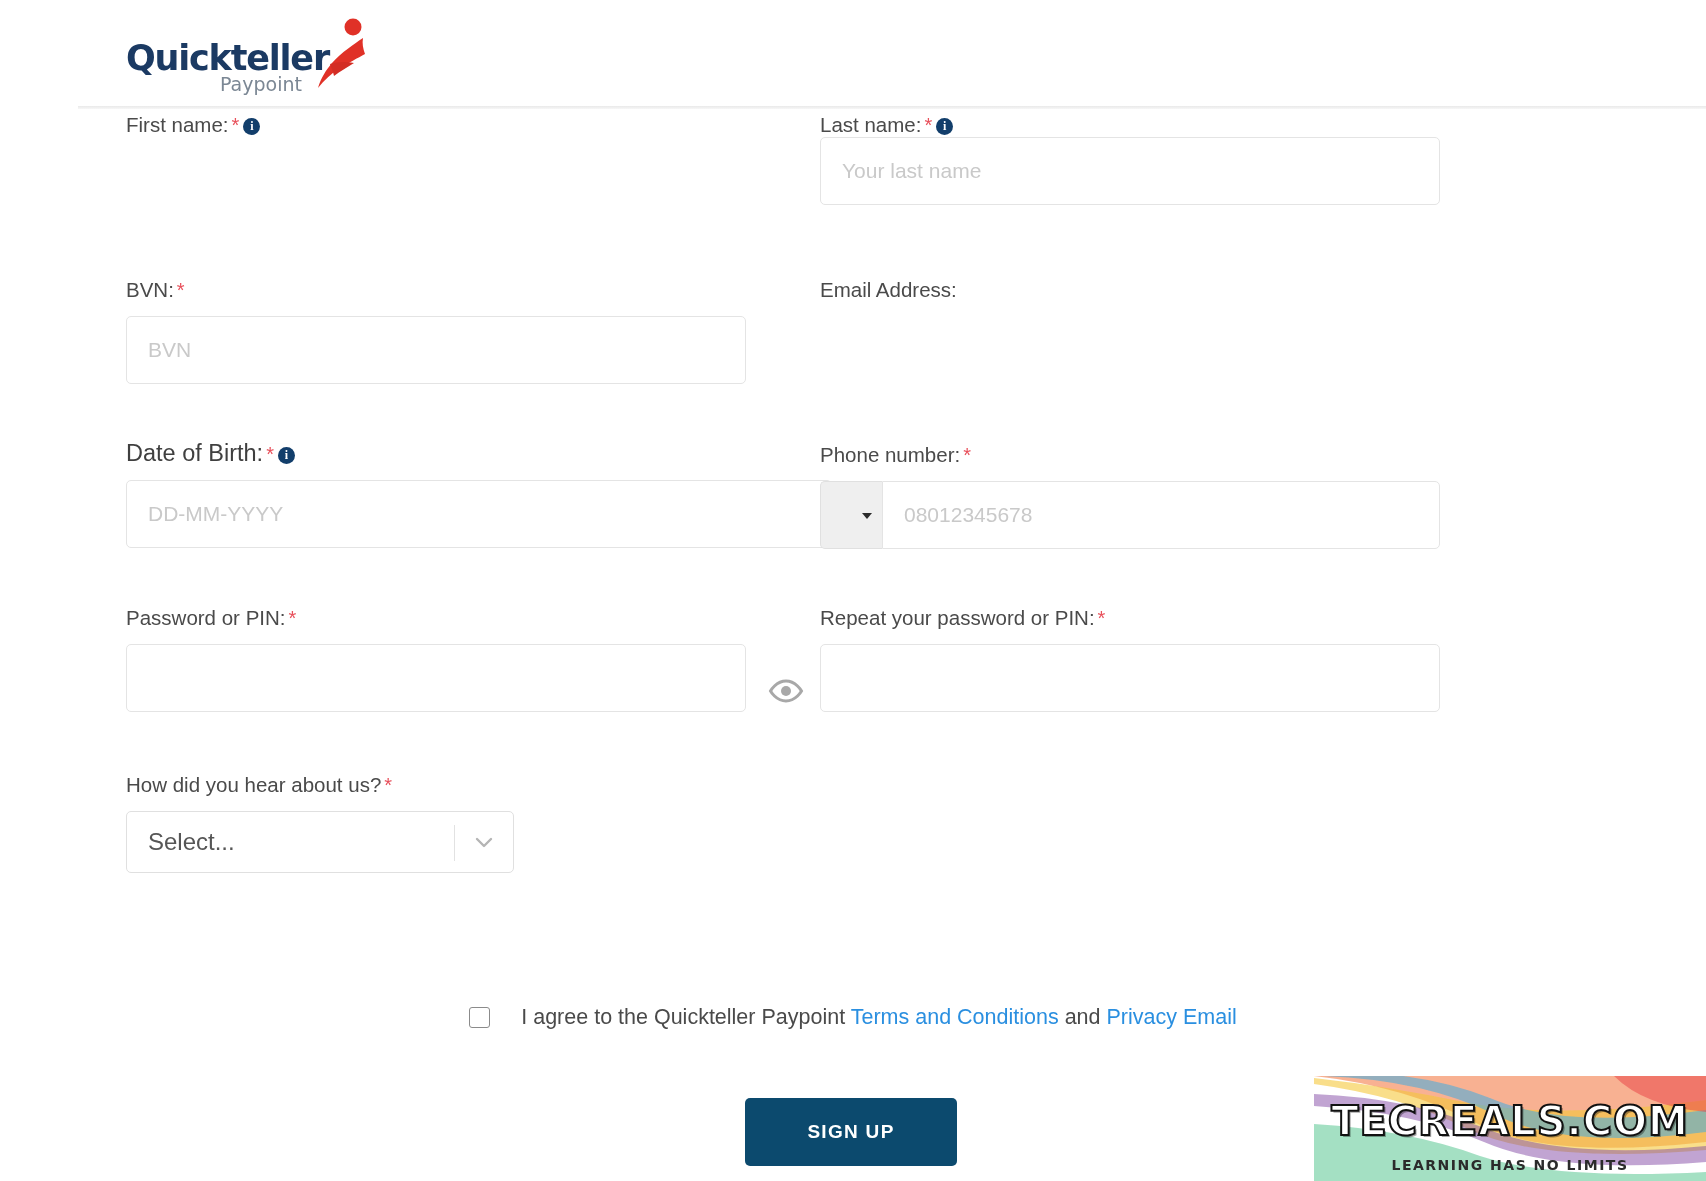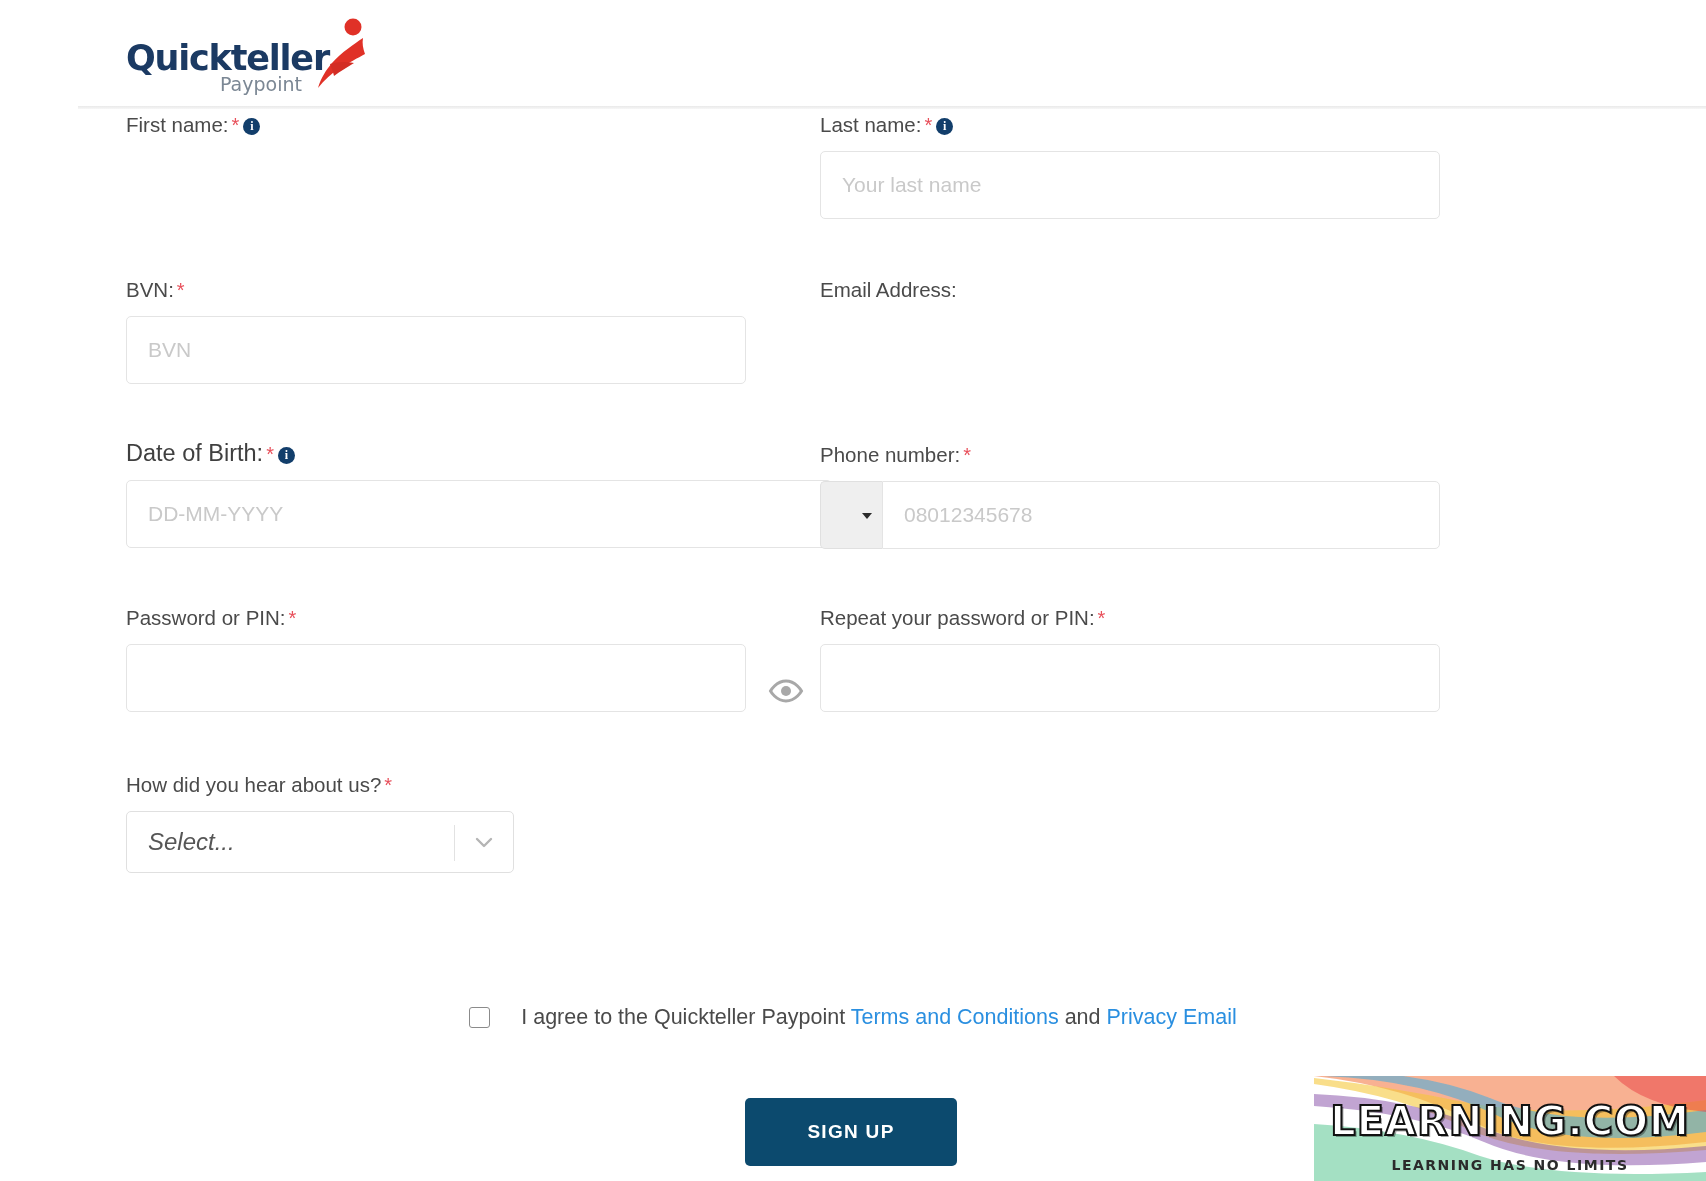--- a/index.html
+++ b/index.html
@@ -89,21 +89,21 @@
   }
 
   
   .select-box {
     position: relative; width: 388px; height: 62px;
     border: 1px solid #e0e0e0; border-radius: 5px; background: #fff;
     cursor: pointer;
   }
   .select-value {
     position: absolute; left: 21px; top: 50%; transform: translateY(-50%);
-    font-size: 24px; color: #565656; white-space: nowrap; font-style: italic;
+    font-size: 24px; color: #565656; white-space: nowrap;
   }
   .select-sep {
     position: absolute; right: 58px; top: 13px; width: 1px; height: 36px;
     background: #e2e2e2;
   }
   .select-arrow {
     position: absolute; right: 16px; top: 50%; transform: translateY(-50%);
     width: 26px; height: 26px;
   }
 
@@ -172,21 +172,21 @@
     <div class="field" style="left:126px; top:5px; width:620px;">
       <div class="label">
         <span>First name:</span><span class="req">*</span><span class="info-badge">i</span>
       </div>
     </div>
 
     <div class="field" style="left:820px; top:5px; width:620px;">
       <div class="label">
         <span>Last name:</span><span class="req">*</span><span class="info-badge">i</span>
       </div>
-      <input class="input" style="margin-top: 14px;" type="text" placeholder="Your last name">
+      <input class="input" style="" type="text" placeholder="Your last name">
     </div>
 
     <div class="field" style="left:126px; top:170px; width:620px;">
       <div class="label">
         <span>BVN:</span><span class="req">*</span>
       </div>
       <input class="input" style="margin-top: 14px;" type="text" placeholder="BVN">
     </div>
 
     <div class="field" style="left:820px; top:170px; width:620px;">
@@ -267,17 +267,17 @@
       <rect x="0" y="0" width="392" height="105" fill="#ffffff"></rect>
       <g opacity="0.95">
         <path d="M0 0 Q90 10 160 46 Q230 84 392 66 L392 0 Z" fill="#f26a2e" opacity="0.55"></path>
         <path d="M0 8 Q88 20 152 52 Q224 88 392 74 L392 24 Q240 44 150 26 Q72 10 0 2 Z" fill="#f4c430" opacity="0.6"></path>
         <path d="M10 0 Q110 4 180 38 Q250 74 392 56 L392 34 Q250 54 176 22 Q110 -4 26 -4 Z" fill="#35a8e0" opacity="0.55"></path>
         <path d="M0 30 Q100 36 170 66 Q244 98 392 86 L392 70 Q250 84 170 52 Q96 22 0 18 Z" fill="#7b3fa0" opacity="0.5"></path>
         <path d="M0 48 Q96 54 166 80 Q240 104 392 96 L392 105 L0 105 Z" fill="#2bb673" opacity="0.45"></path>
         <path d="M300 0 Q330 30 392 36 L392 0 Z" fill="#e8333a" opacity="0.5"></path>
       </g>
     </svg>
-    <div class="wm-text">LEARNING.COM</div>
+    <div class="wm-text">TECREALS.COM</div>
     <div class="wm-sub">LEARNING HAS NO LIMITS</div>
   </div>
 
 </div>
 
 </body></html>

